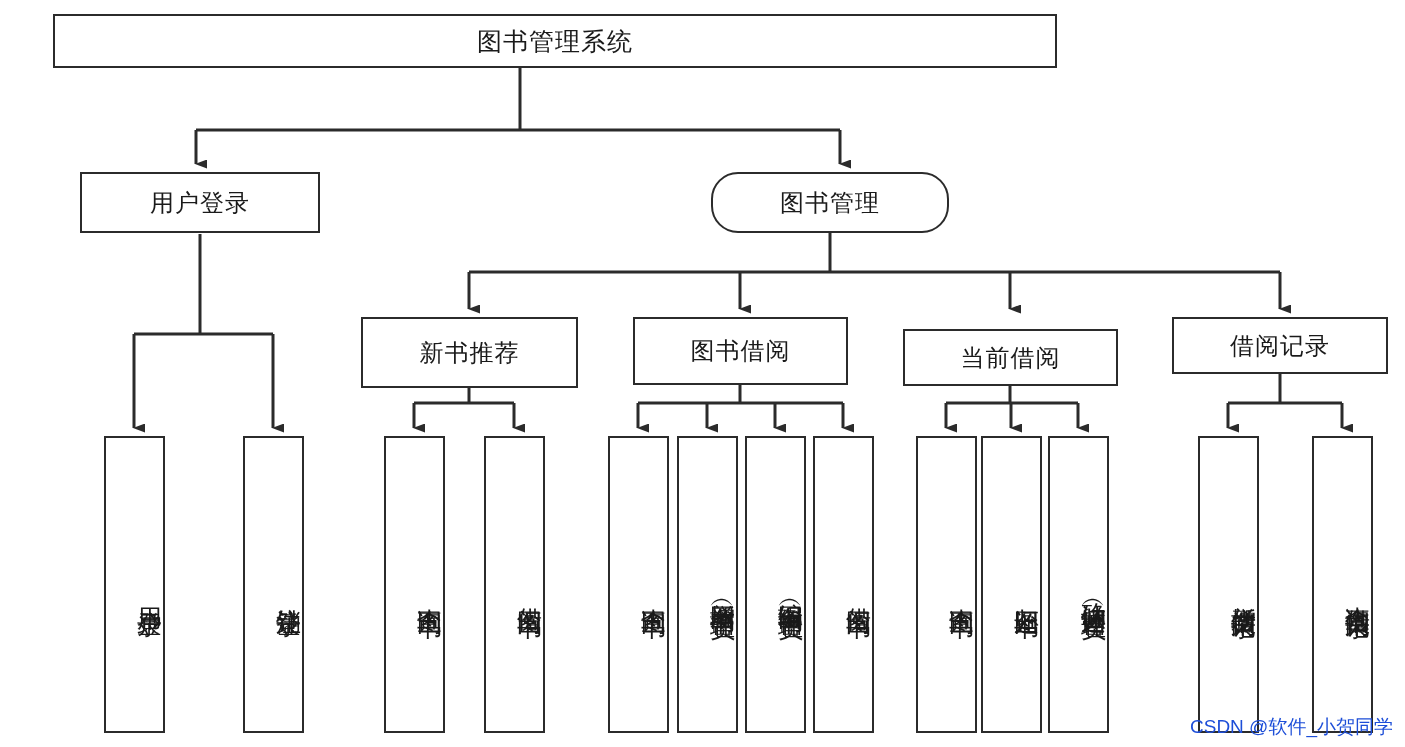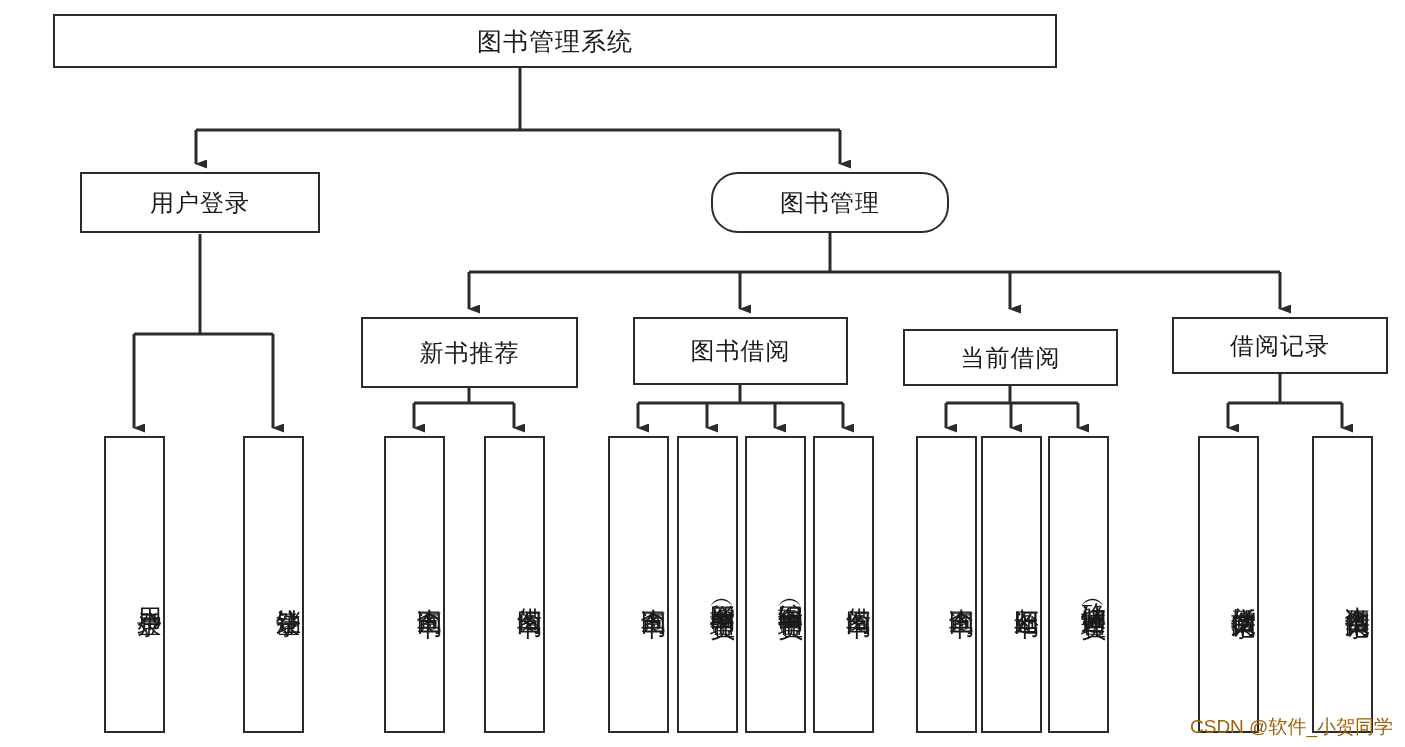--- a/index.html
+++ b/index.html
@@ -58,21 +58,21 @@
     writing-mode: vertical-rl;
     text-orientation: upright;
     display: block;
     white-space: nowrap;
   }
   .watermark {
     position: absolute;
     left: 1190px;
     top: 714px;
     font-size: 19px;
-    color: #a16207;
+    color: #1d4ed8;
     white-space: nowrap;
     z-index: 5;
     font-family: "Liberation Sans", "DejaVu Sans", sans-serif;
   }
 </style>
 </head>
 <body>
 
 <div id="diagram-root">
 

